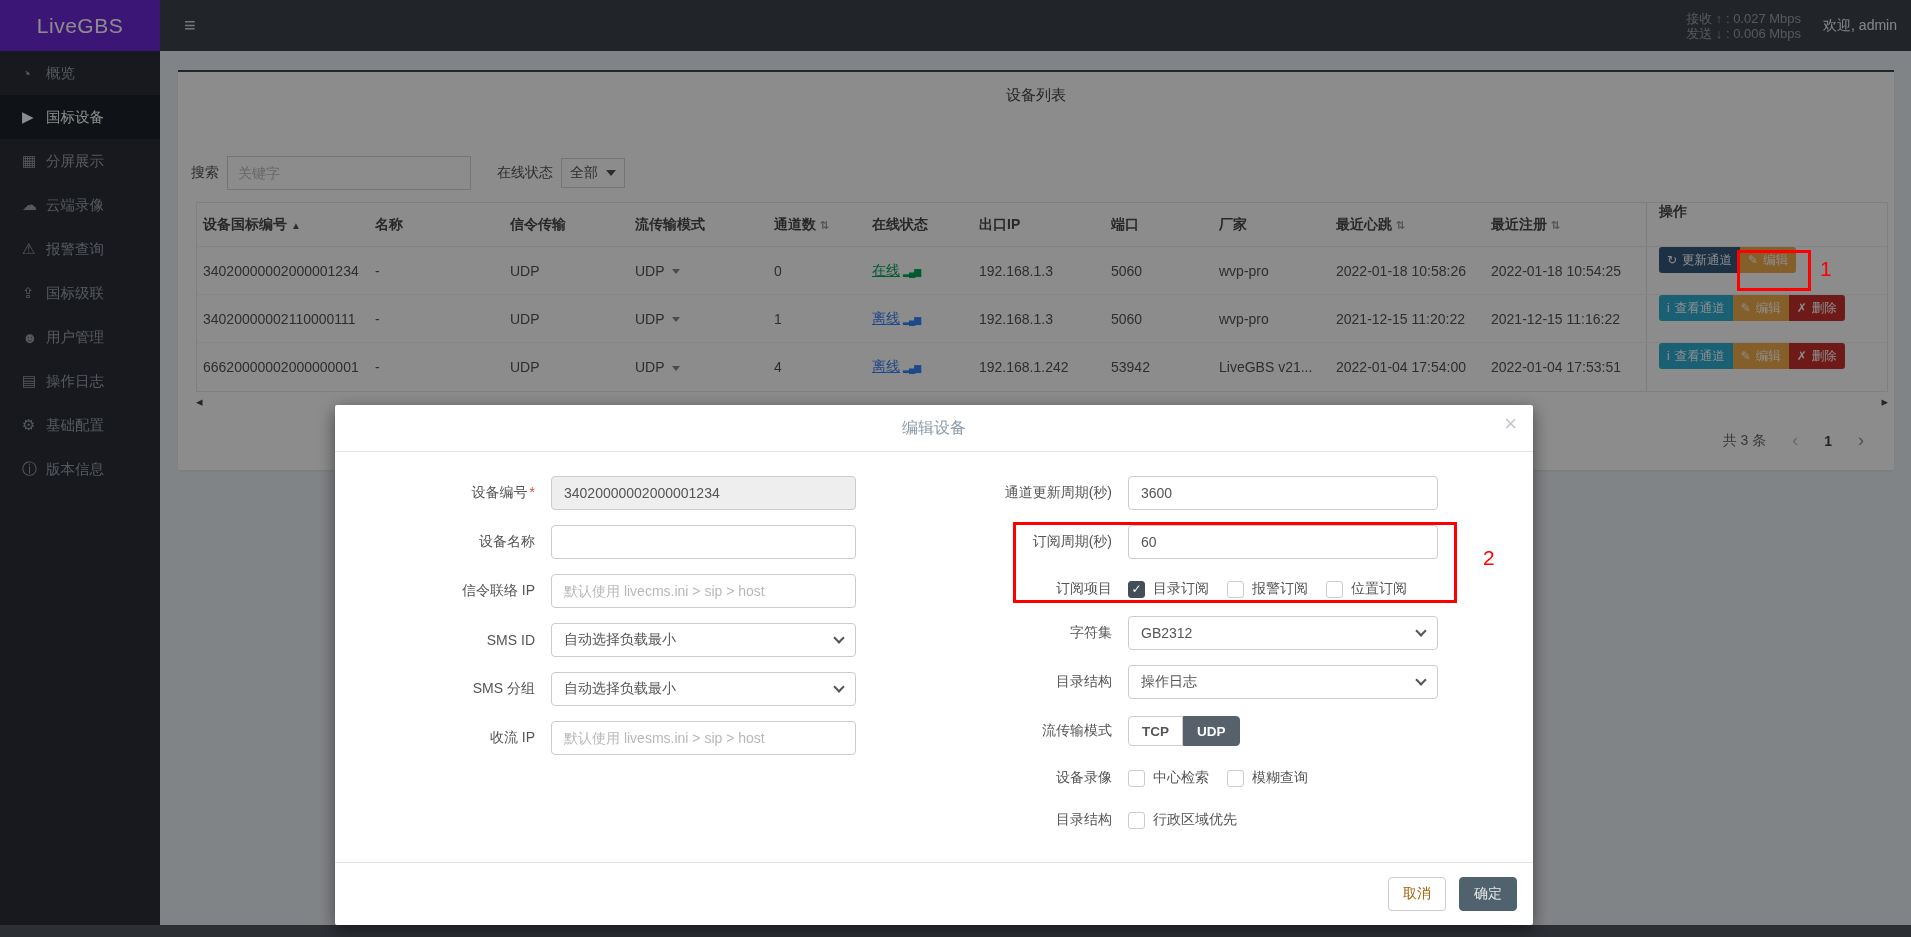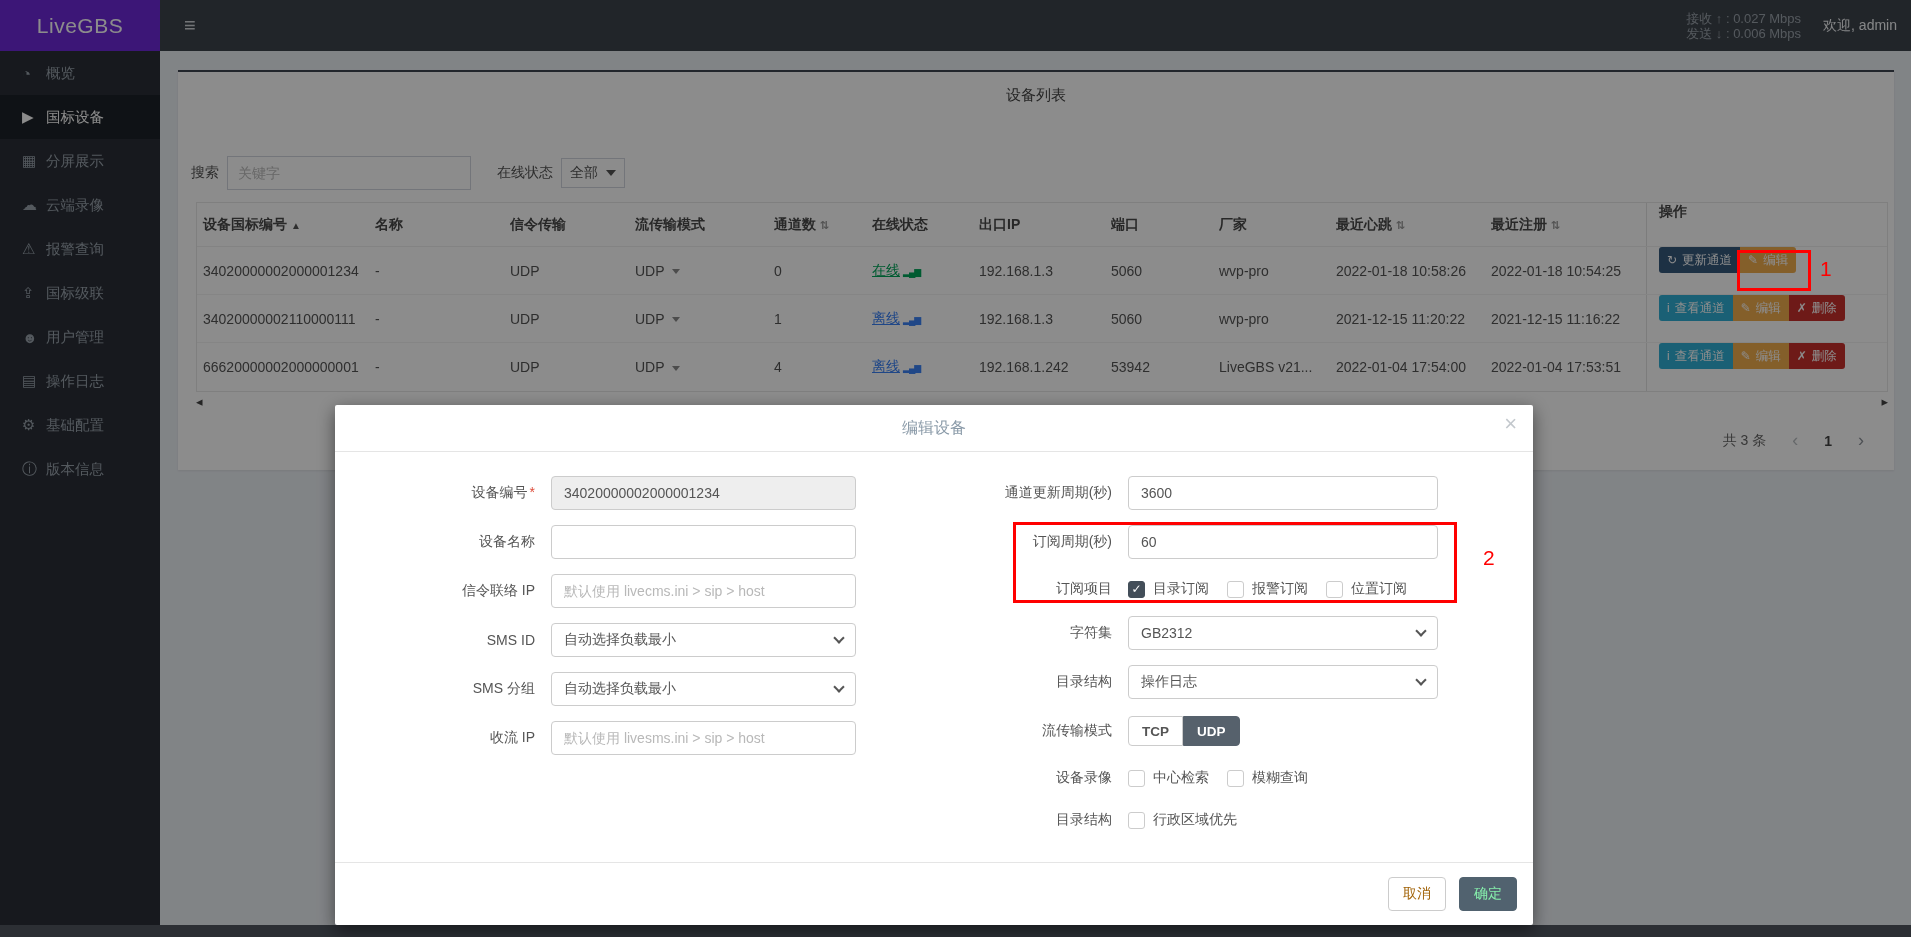--- a/index.html
+++ b/index.html
@@ -94,21 +94,21 @@
   .cb.checked { background:#434e59; border-color:#434e59; }
   .cb.checked::after { content:"✓"; color:#fff; font-size:12px; }
   .cb-label { font-size:14px; color:#555; margin:0 18px 0 8px; }
   .toggle { display:inline-flex; }
   .tg { height:30px; padding:0 13px; display:inline-flex; align-items:center; font-size:13.5px; cursor:pointer;font-weight:bold; }
   .tg-off { background:#fff; border:1px solid #ccc; border-radius:4px 0 0 4px; color:#555; }
   .tg-on { background:#56616c; border:1px solid #56616c; border-radius:0 4px 4px 0; color:#fff; }
   .modal-footer { position:absolute; left:0; right:0; bottom:0; height:63px; border-top:1px solid #e5e5e5; display:flex; align-items:center; justify-content:flex-end; padding-right:16px; gap:13px; }
   .mbtn { height:34px; padding:0 14px; border-radius:4px; font-size:14px; display:inline-flex; align-items:center; cursor:pointer; }
   .mbtn-cancel { background:#fff; border:1px solid #ccc; color:#a16207; }
-  .mbtn-ok { background:#51626f; border:1px solid #51626f; color:#86efac; }
+  .mbtn-ok { background:#51626f; border:1px solid #51626f; color:#e5e5e5; }
 
   
   .anno-box { position:fixed; border:3px solid #ff0000; z-index:60; pointer-events:none; }
   .anno-num { position:fixed; color:#ff0000; font-size:21px; z-index:60; pointer-events:none; }
   #anno1 { left:1737px; top:250px; width:74px; height:41px; }
   #anno1n { left:1820px; top:257px; }
   #anno2 { left:1013px; top:522px; width:444px; height:81px; }
   #anno2n { left:1483px; top:546px; }
 </style>
 </head>

